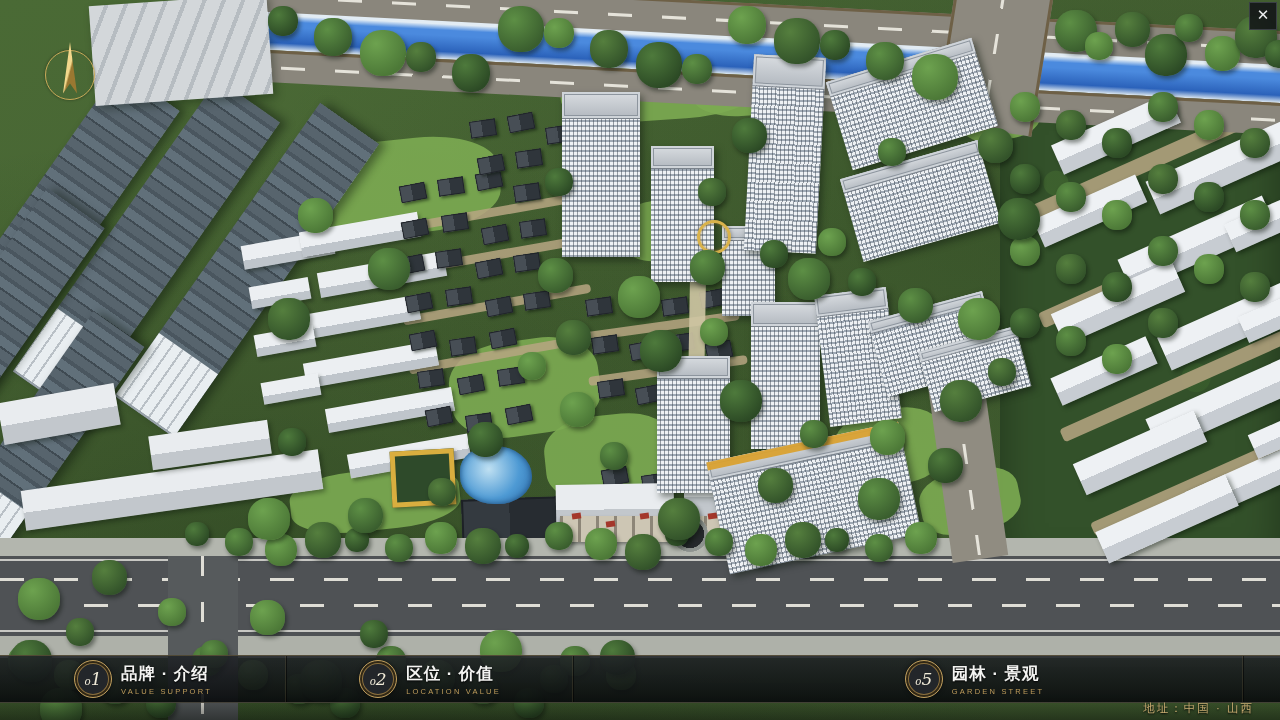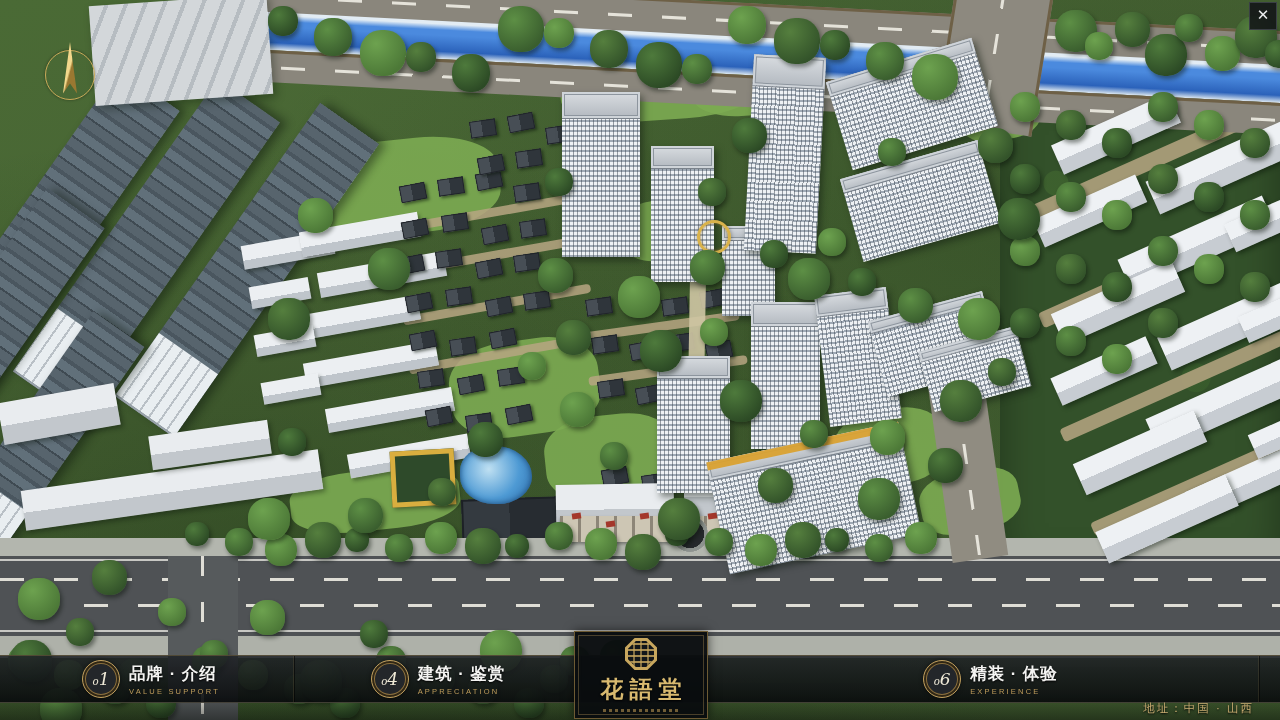--- a/index.html
+++ b/index.html
@@ -64,21 +64,21 @@
   .compass .needle{position:absolute;left:11px;top:2px;width:32px;height:56px;
     background:linear-gradient(105deg,#f3d88c 48%,#9a7831 52%);
     clip-path:polygon(50% 0%,72% 92%,50% 74%,28% 92%);
     filter:drop-shadow(1px 2px 2px rgba(0,0,0,.45));}
   .close-btn{position:absolute;right:3px;top:2px;width:26px;height:26px;z-index:12;
     background:rgba(18,20,23,.88);border:1px solid #3a3f45;color:#eceeef;
     font-size:15px;line-height:24px;text-align:center;cursor:pointer;}
   .navbar{position:absolute;left:0;top:655px;width:1280px;height:46px;z-index:10;display:flex;
     background:linear-gradient(180deg,rgba(32,35,39,.88),rgba(8,10,12,.9));
     border-top:1px solid rgba(160,140,96,.45);border-bottom:1px solid rgba(160,140,96,.25);}
-  .nav-group{display:flex;height:100%;padding-left:8px;}
+  .nav-group{display:flex;height:100%;}
   .nav-group.left{width:574px;}
   .nav-group.right{width:538px;}
   .nav-spacer{width:132px;height:100%;}
   .nav-fill{flex:1;}
   .nav-item{flex:1;display:flex;align-items:center;justify-content:center;gap:9px;cursor:pointer;
     border-right:1px solid rgba(0,0,0,.55);box-shadow:inset -1px 0 0 rgba(150,128,84,.18);}
   .badge{width:36px;height:36px;border-radius:50%;flex:0 0 auto;
     border:1.5px solid #c2a05e;
     background:radial-gradient(circle,#23262a 55%,#101215 100%);
     box-shadow:inset 0 0 0 2px rgba(0,0,0,.65),inset 0 0 0 3px #8a6f3d,0 0 4px rgba(0,0,0,.5);
@@ -446,45 +446,38 @@
         <div class="badge">
             <span class="badge-num">o1</span>
           </div>
         <div class="nav-labels">
             <div class="nav-zh">品牌 · 介绍</div>
             <div class="nav-en">VALUE SUPPORT</div>
           </div>
       </div>
       <div class="nav-item">
         <div class="badge">
-            <span class="badge-num">o4</span>
+            <span class="badge-num">o2</span>
           </div>
         <div class="nav-labels">
-            <div class="nav-zh">建筑 · 鉴赏</div>
-            <div class="nav-en">APPRECIATION</div>
+            <div class="nav-zh">区位 · 价值</div>
+            <div class="nav-en">LOCATION VALUE</div>
           </div>
       </div>
     </div>
     <div class="nav-spacer"></div>
     <div class="nav-group right">
       <div class="nav-item">
         <div class="badge">
-            <span class="badge-num">o6</span>
+            <span class="badge-num">o5</span>
           </div>
         <div class="nav-labels">
-            <div class="nav-zh">精装 · 体验</div>
-            <div class="nav-en">EXPERIENCE</div>
+            <div class="nav-zh">园林 · 景观</div>
+            <div class="nav-en">GARDEN STREET</div>
           </div>
       </div>
     </div>
     <div class="nav-fill"></div>
   </div>
 
-  <div class="logo-panel">
-    <div class="emblem">
-        <div class="emblem-inner"></div>
-      </div>
-    <div class="logo-title">花語堂</div>
-    <div class="logo-sub"></div>
-  </div>
 
   <div class="address">地址：中国 · 山西</div>
 </div>
 
 </body></html>

